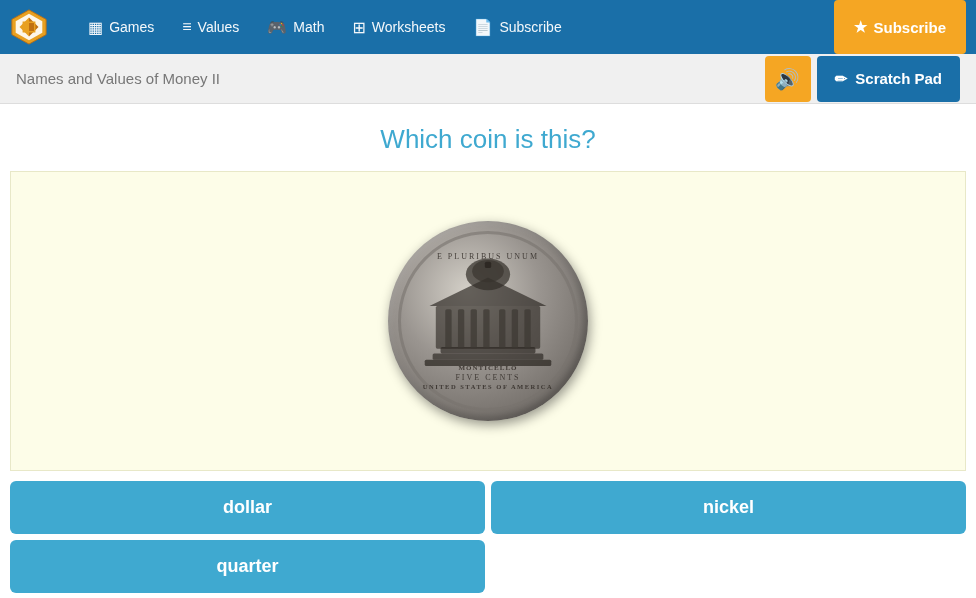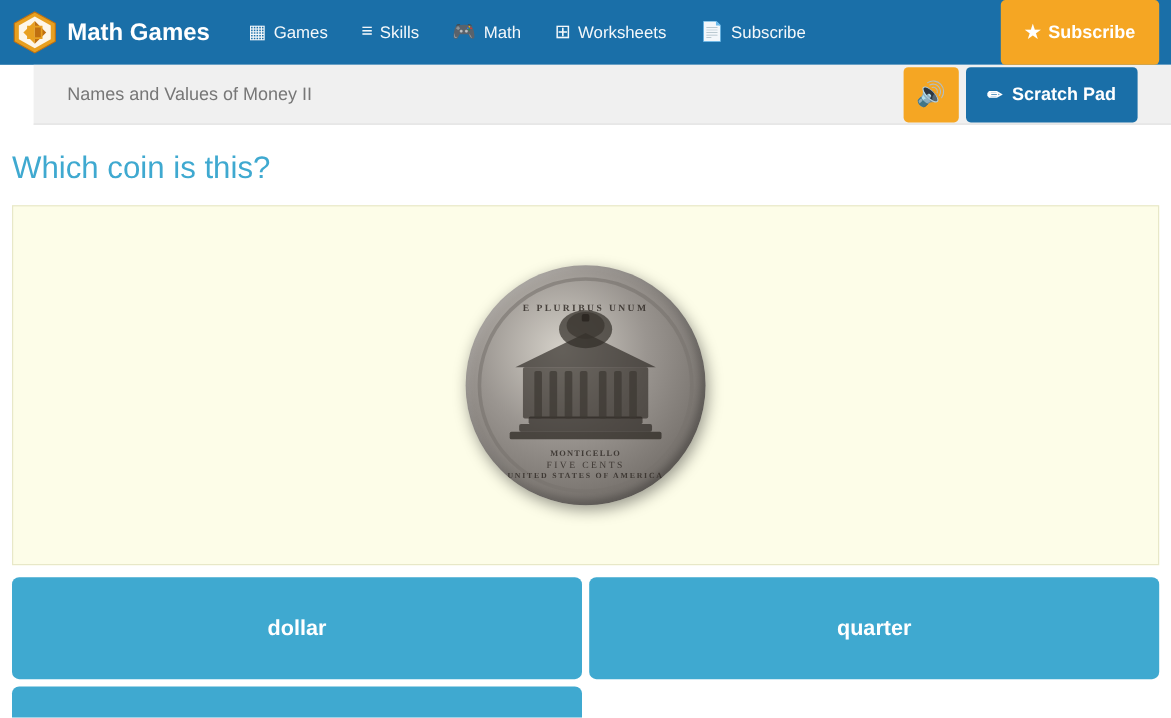--- a/index.html
+++ b/index.html
@@ -59,23 +59,22 @@
       height: 54px;
       margin-left: auto;
     }
 
     
     .breadcrumb-bar {
       background: #f0f0f0;
       height: 50px;
       display: flex;
       align-items: center;
-      padding: 0 28px;
+      padding: 0 16px;
       border-bottom: 1px solid #ddd;
-      margin-left: 28px;
     }
     .breadcrumb-text {
       color: #777;
       font-size: 15px;
     }
     .audio-btn {
       margin-left: auto;
       background: #f5a623;
       border: none;
       width: 46px;
@@ -103,20 +102,21 @@
       gap: 8px;
       margin-left: 6px;
     }
 
     
     .main-content {
       background: #fff;
       padding: 20px 10px 10px;
     }
     .question-title {
+      text-align: center;
       color: #3fa9d0;
       font-size: 26px;
       font-weight: normal;
       margin-bottom: 16px;
     }
     .coin-display {
       background: #fdfde8;
       border: 1px solid #e8e8c8;
       display: flex;
       align-items: center;
@@ -147,29 +147,29 @@
       justify-content: center;
       position: relative;
     }
     .coin-text-top {
       font-size: 8px;
       color: rgba(50,45,40,0.85);
       letter-spacing: 2px;
       font-family: serif;
       position: absolute;
       top: 18px;
-      font-weight: bold;
+      font-weight: normal;
     }
     .building-svg {
       width: 100%;
       height: 100%;
     }
     .coin-text-bottom {
       position: absolute;
-      bottom: 8px;
+      bottom: 18px;
       display: flex;
       flex-direction: column;
       align-items: center;
       gap: 1px;
     }
     .coin-monticello {
       font-size: 7px;
       color: rgba(50,45,40,0.85);
       letter-spacing: 1px;
       font-family: serif;
@@ -194,51 +194,50 @@
     .answers-grid {
       display: grid;
       grid-template-columns: 1fr 1fr;
       gap: 6px;
       padding: 0;
     }
     .answer-btn {
       background: #3fa9d0;
       color: white;
       border: none;
-      padding: 32px;
+      padding: 16px;
       font-size: 18px;
       font-weight: bold;
       border-radius: 6px;
       cursor: pointer;
       width: 100%;
     }
   </style>
 </head>
 <body>
 
 <header class="header">
   <a class="logo-area">
     <svg class="logo-icon" viewBox="0 0 40 40">
       <polygon points="20,2 38,12 38,28 20,38 2,28 2,12" fill="#e8a020" stroke="#c07010" stroke-width="1"></polygon>
       <polygon points="20,6 34,14 34,26 20,34 6,26 6,14" fill="#fff" opacity="0.9"></polygon>
       <polygon points="20,10 20,30 10,20" fill="#e8a020"></polygon>
       <polygon points="20,10 20,30 30,20" fill="#c07010"></polygon>
       <polygon points="14,15 26,15 26,25 14,25" fill="none" stroke="#e8a020" stroke-width="1.5"></polygon>
     </svg>
-    <span>Math Games</span>
   </a>
 
   <nav class="nav-items">
     <a class="nav-item">
       <span class="nav-icon">▦</span>
       <span>Games</span>
     </a>
     <a class="nav-item">
       <span class="nav-icon">≡</span>
-      <span>Skills</span>
+      <span>Values</span>
     </a>
     <a class="nav-item">
       <span class="nav-icon">🎮</span>
       <span>Math</span>
     </a>
     <a class="nav-item">
       <span class="nav-icon">⊞</span>
       <span>Worksheets</span>
     </a>
     <a class="nav-item">
@@ -302,16 +301,16 @@
           <span class="coin-monticello">MONTICELLO</span>
           <span class="coin-five-cents">FIVE CENTS</span>
           <span class="coin-usa">UNITED STATES OF AMERICA</span>
         </div>
       </div>
     </div>
   </div>
 
   <div class="answers-grid">
     <button class="answer-btn">dollar</button>
+    <button class="answer-btn">nickel</button>
     <button class="answer-btn">quarter</button>
-    <button class="answer-btn">nickel</button>
   </div>
 </div>
 
 </body></html>

